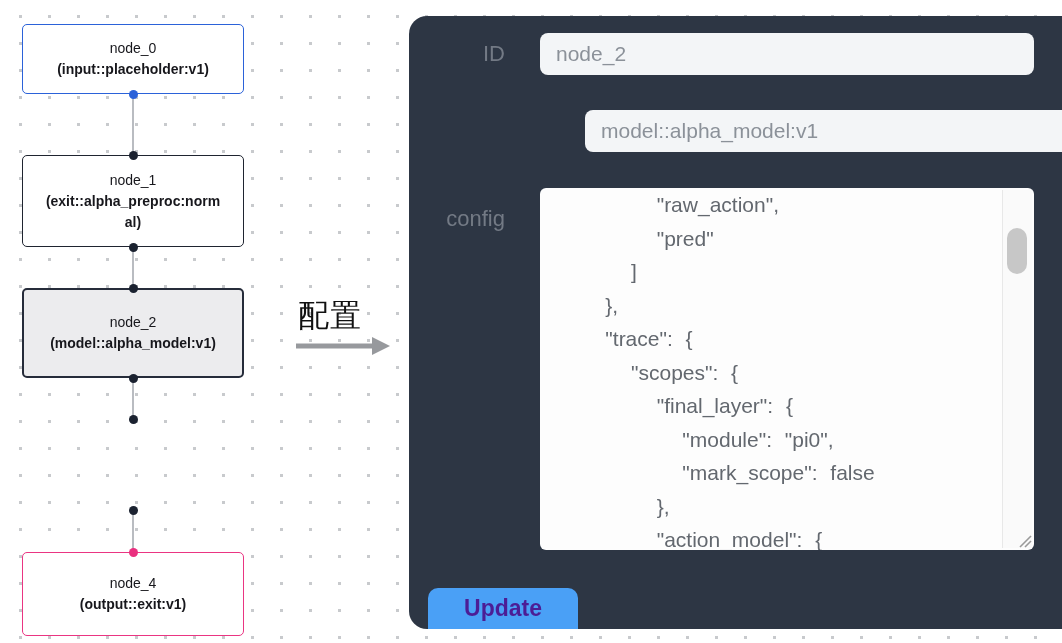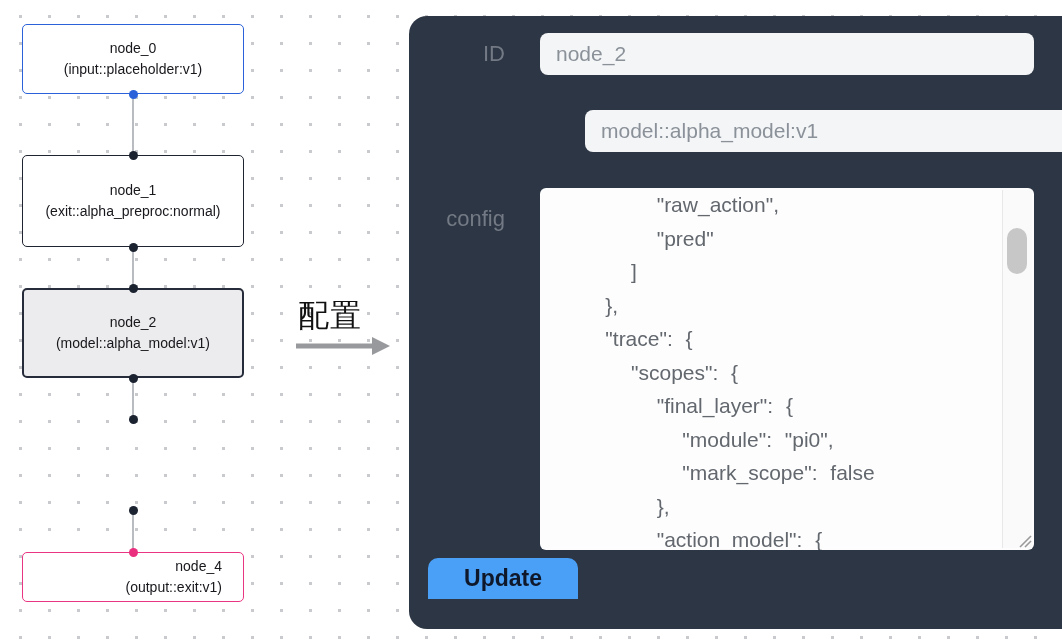--- a/index.html
+++ b/index.html
@@ -24,26 +24,26 @@
     left: 22px; width: 222px;
     background: #ffffff;
     border: 1.5px solid #1f2430;
     border-radius: 5px;
     display: flex; flex-direction: column;
     align-items: center; justify-content: center;
     text-align: center;
     padding: 16px 21px;
     font-size: 14px; line-height: 21px; color: #17171c;
   }
-  .node .sub { word-break: break-all; }
+  .node .sub { word-break: break-all; font-weight: bold; }
   .node-0 { top: 24px;  height: 70px; border-color: #2b62d9; }
   .node-1 { top: 155px; height: 92px; }
   .node-2 { top: 288px; height: 90px; background: #ececee; border-width: 2px; border-color: #262c3a; }
   .node-3 { top: 419px; height: 91px; }
-  .node-4 { top: 552px; height: 50px; border-color: #ea3582; align-items: flex-end; }
+  .node-4 { top: 552px; height: 84px; border-color: #ea3582; }
 
   .edge {
     position: absolute; left: 132px; width: 1.5px;
     background: #b9bcc1;
   }
   .edge-1 { top: 94px;  height: 61px; }
   .edge-2 { top: 247px; height: 41px; }
   .edge-3 { top: 378px; height: 41px; }
   .edge-4 { top: 510px; height: 42px; }
 
@@ -113,25 +113,25 @@
     position: absolute; top: 38px; right: 5px;
     width: 20px; height: 46px;
     background: #c7c7c7; border-radius: 10px;
   }
   .resize-grip {
     position: absolute; right: 2px; bottom: 2px;
     width: 16px; height: 16px;
   }
 
   .update-btn {
-    position: absolute; left: 19px; top: 542px;
+    position: absolute; left: 19px; top: 572px;
     width: 150px; height: 41px;
     background: #4aa0f6; border: none;
     border-radius: 10px 10px 0 0;
-    color: #0f172a; font-size: 23px; font-weight: bold;
+    color: #4c1d95; font-size: 23px; font-weight: bold;
     font-family: "Liberation Sans", sans-serif;
     cursor: pointer;
   }
 </style>
 </head>
 <body>
 
 <div class="canvas">
 
   <div class="edge edge-1"></div>

